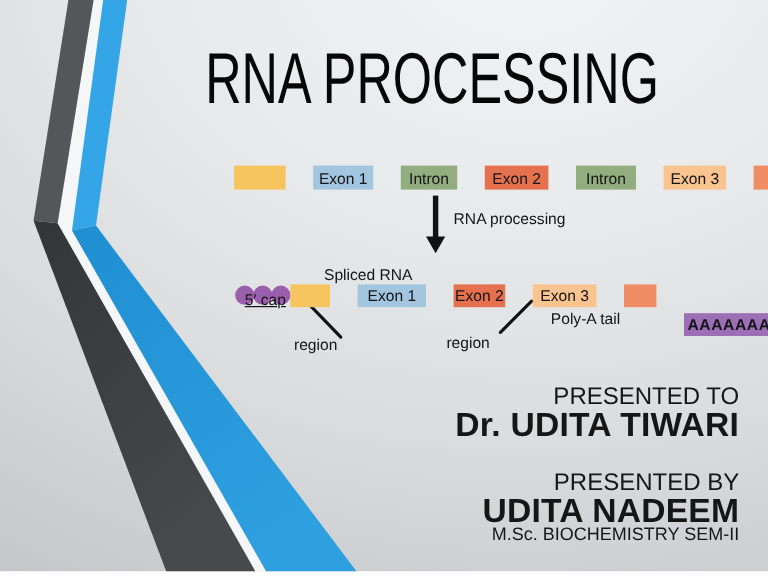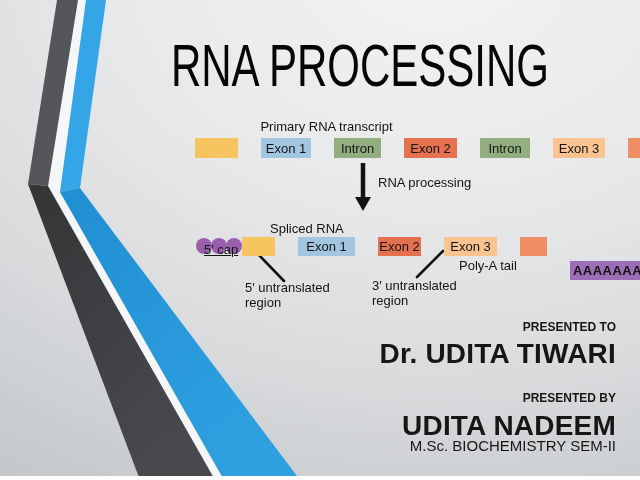--- a/index.html
+++ b/index.html
@@ -19,21 +19,21 @@
   .seg{height:100%;display:flex;align-items:center;justify-content:center;
        font-size:13px;color:#141414;white-space:nowrap;overflow:visible;}
   .seg.polya{font-weight:bold;letter-spacing:0.5px;}
   .primary-bar{left:195px;top:138px;height:20px;}
   .spliced-bar{left:242px;top:237px;height:19px;}
   .cap-circle{position:absolute;width:16px;height:16px;border-radius:50%;background:#9A5FAC;}
   .anno{position:absolute;left:0;top:0;width:640px;height:480px;pointer-events:none;}
   .utr{position:absolute;font-size:13px;line-height:15px;color:#141414;white-space:nowrap;}
   .credits{position:absolute;right:24px;top:318px;text-align:right;color:#161616;}
   .credit-line{position:absolute;right:0;white-space:nowrap;}
-  .c-small{font-weight:bold;font-size:12px;}
+  .c-small{font-weight:normal;font-size:20px;}
   .c-big{font-weight:bold;font-size:28px;letter-spacing:0.2px;}
   .c-course{font-weight:normal;font-size:15px;}
 </style>
 </head>
 <body>
 
 <div class="slide">
 
   <svg class="ribbon" viewBox="0 0 640 480">
     <defs>
@@ -48,21 +48,20 @@
     </defs>
     <polygon points="78,0 86,0 60,192 224,480 215,480 48,186" fill="#F4F6F7"></polygon>
     <polygon points="57,0 78,0 48,186 28,184" fill="#54565A"></polygon>
     <polygon points="28,184 48,186 215,480 140,480" fill="url(#darkLower)"></polygon>
     <polygon points="86,0 106,0 80,188 60,192" fill="#34A5E6"></polygon>
     <polygon points="60,192 80,188 300,480 224,480" fill="url(#blueLower)"></polygon>
   </svg>
 
   <div class="title">RNA PROCESSING</div>
 
-  <div class="dlabel" style="left:196px;top:119px;width:261px;text-align:center;">Primary RNA transcript</div>
 
   <div class="bar primary-bar">
     <div class="seg" style="width: 43px; background: rgb(247, 197, 95);"></div>
     <div class="seg" style="width: 50px; background: rgb(163, 198, 224);">Exon 1</div>
     <div class="seg" style="width: 47px; background: rgb(146, 174, 127);">Intron</div>
     <div class="seg" style="width: 53px; background: rgb(229, 113, 79);">Exon 2</div>
     <div class="seg" style="width: 50px; background: rgb(146, 174, 127);">Intron</div>
     <div class="seg" style="width: 52px; background: rgb(249, 196, 143);">Exon 3</div>
     <div class="seg" style="width: 40px; background: rgb(239, 142, 100);"></div>
   </div>
@@ -88,25 +87,23 @@
     <div class="seg" style="width: 43px; background: rgb(229, 113, 79);">Exon 2</div>
     <div class="seg" style="width: 53px; background: rgb(249, 196, 143);">Exon 3</div>
     <div class="seg" style="width: 27px; background: rgb(239, 142, 100);"></div>
     <div class="seg polya" style="width: 75px; background: rgb(155, 110, 181); margin-top: 24px;">AAAAAAA</div>
   </div>
 
   <div class="dlabel" style="left:204px;top:242px;text-decoration:underline;">5′ cap</div>
   <div class="dlabel" style="left:459px;top:258px;">Poly-A tail</div>
 
   <div class="utr" style="left:245px;top:280px;">
-    <div>5′ untranslated</div>
     <div>region</div>
   </div>
   <div class="utr" style="left:372px;top:278px;">
-    <div>3′ untranslated</div>
     <div>region</div>
   </div>
 
   <div class="credits">
     <div class="credit-line c-small" style="top:2px;">PRESENTED TO</div>
     <div class="credit-line c-big" style="top:20px;">Dr. UDITA TIWARI</div>
     <div class="credit-line c-small" style="top:73px;margin-left:46px;">PRESENTED BY</div>
     <div class="credit-line c-big" style="top:92px;">UDITA NADEEM</div>
     <div class="credit-line c-course" style="top:119px;">M.Sc. BIOCHEMISTRY SEM-II</div>
   </div>

